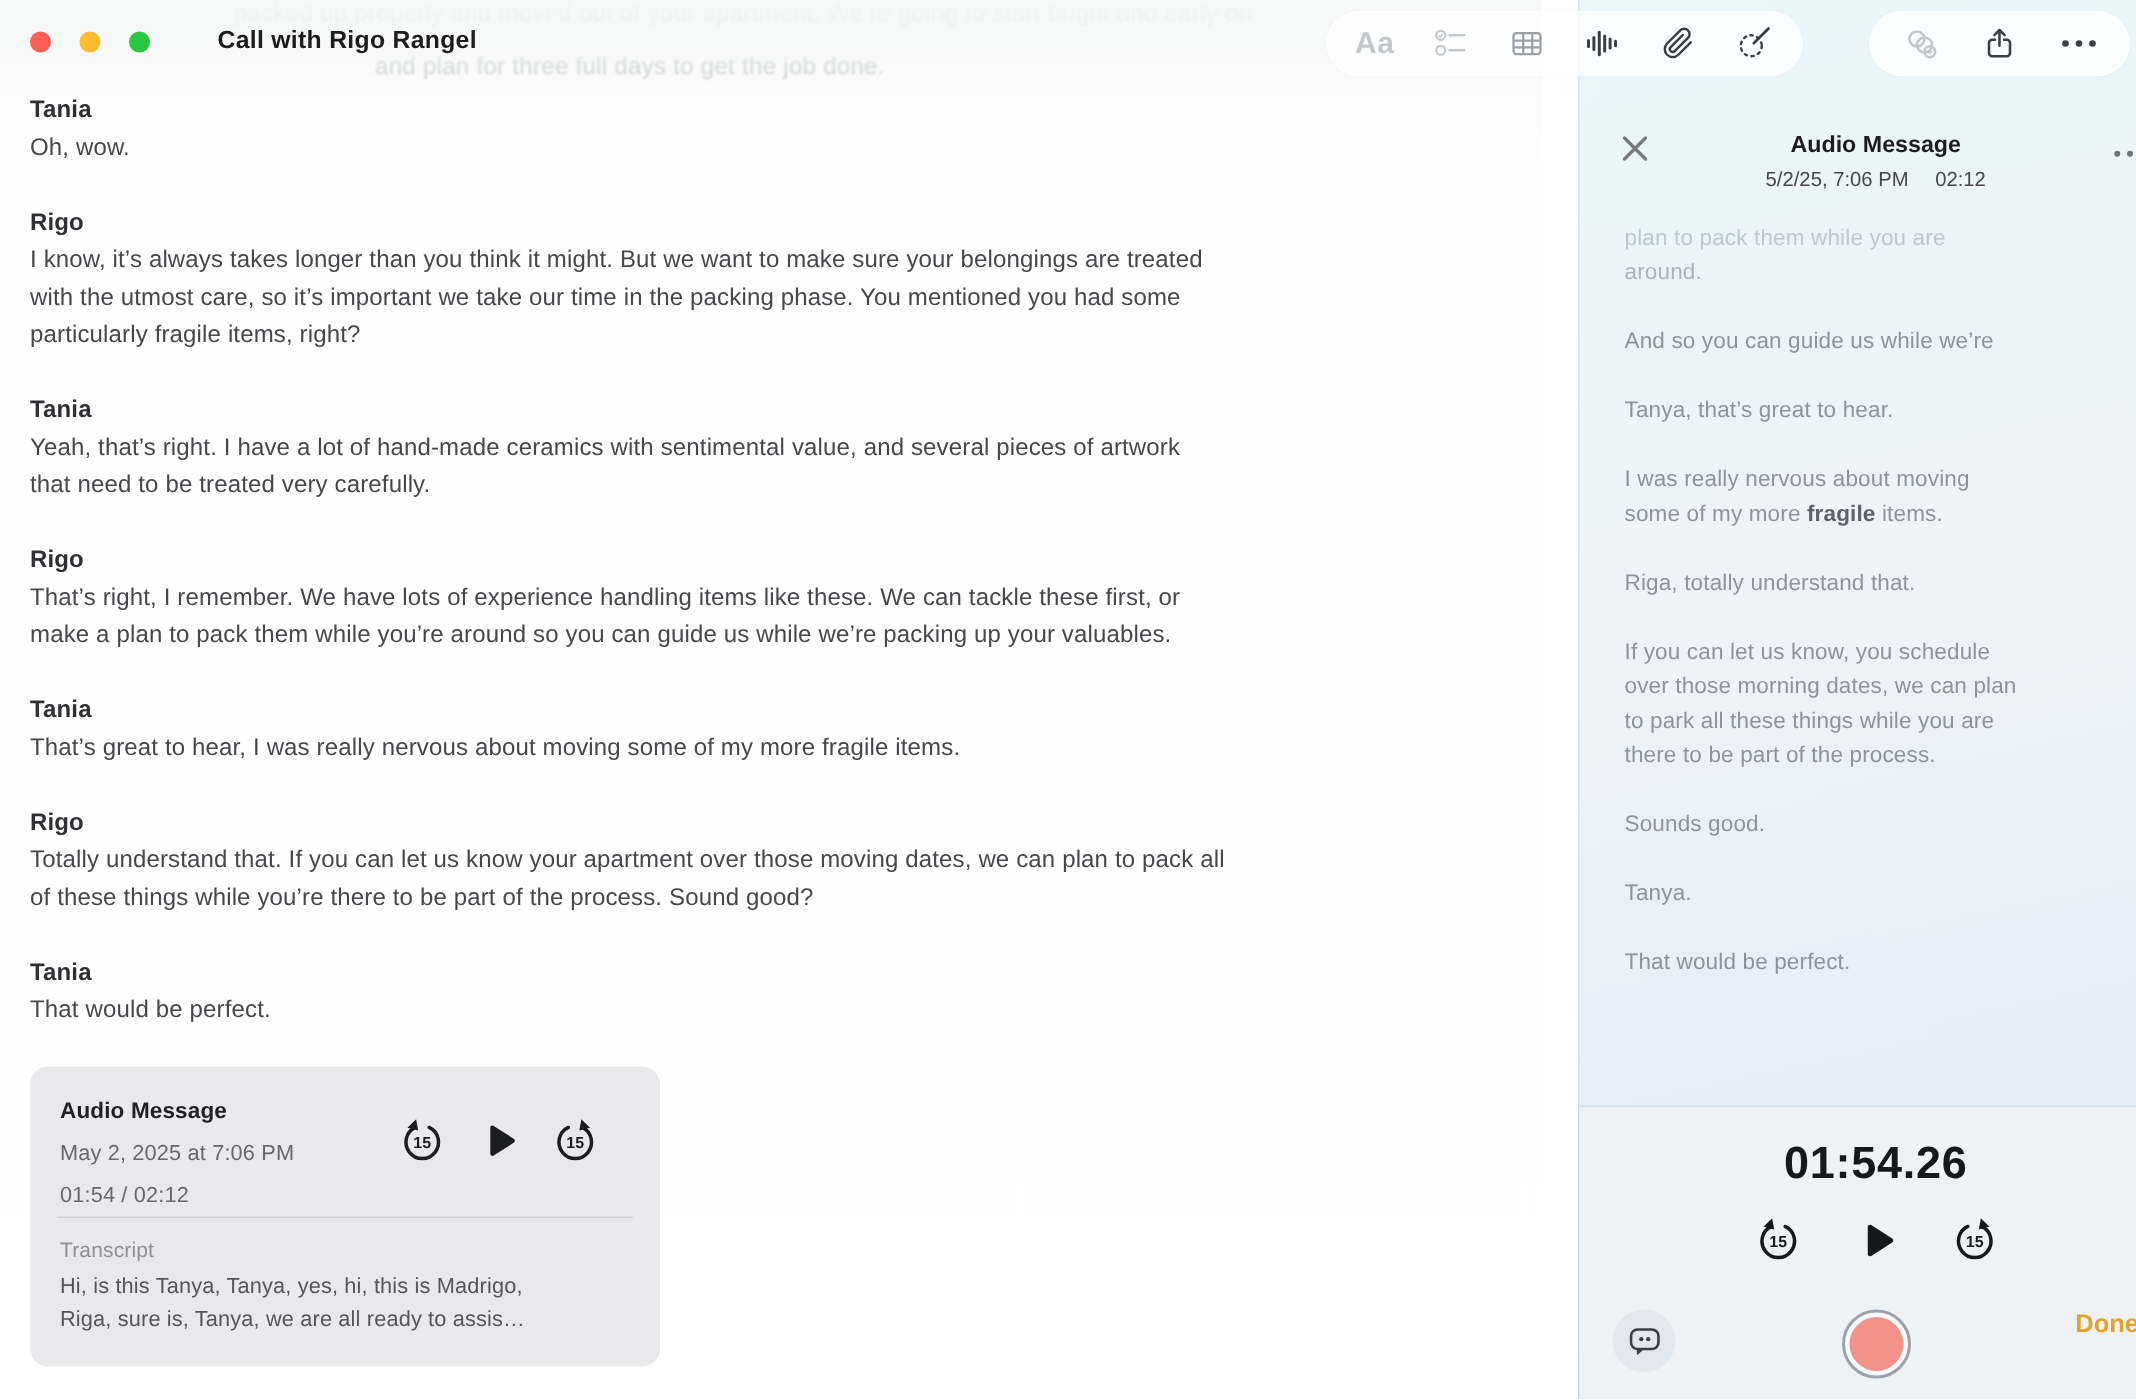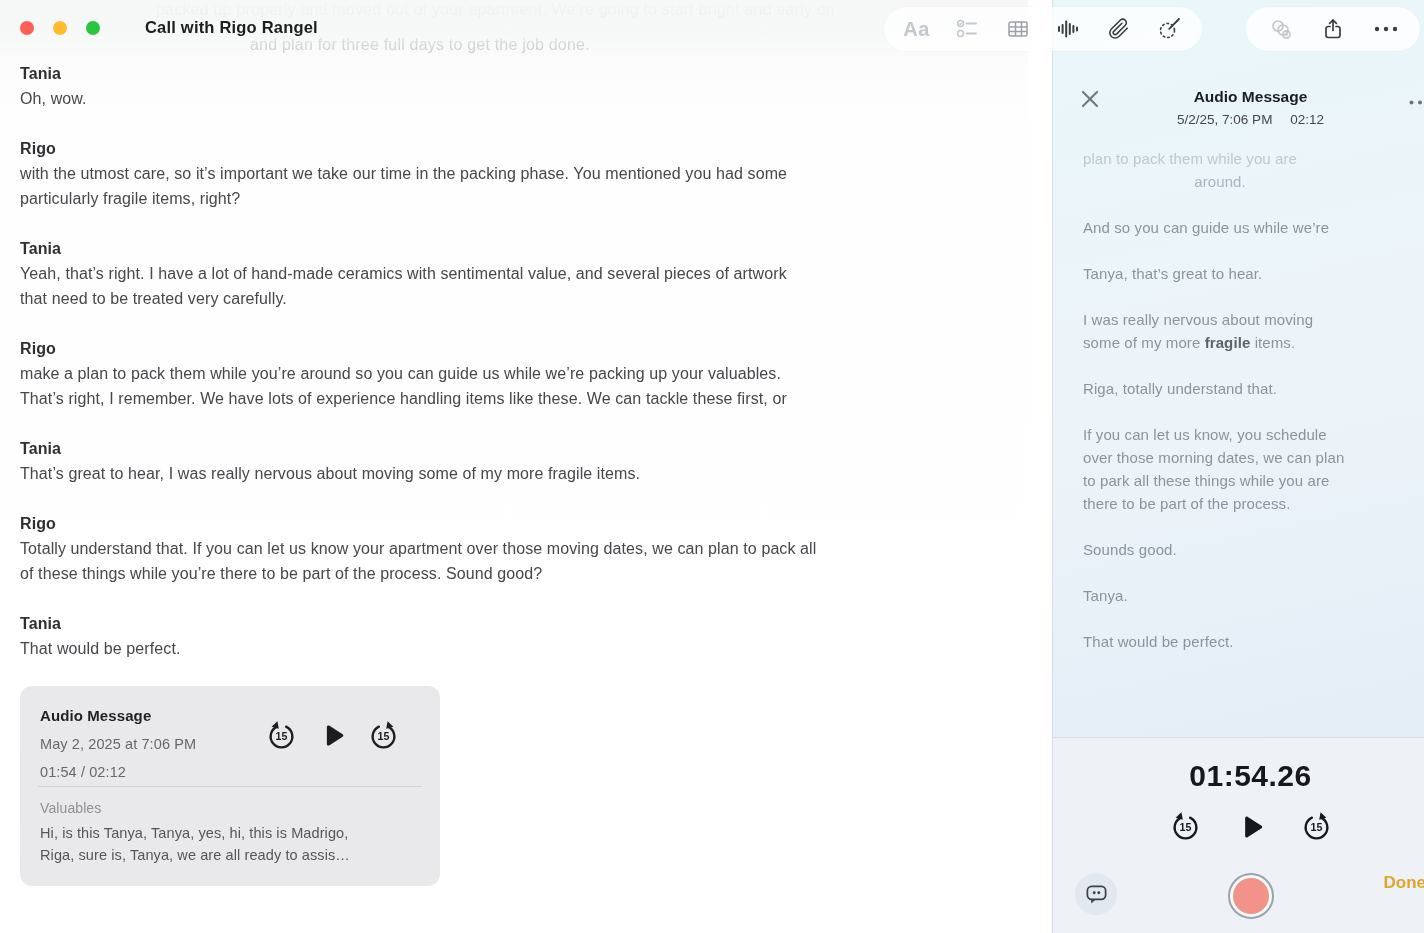--- a/index.html
+++ b/index.html
@@ -60,21 +60,21 @@
   .panel-more{position:absolute;top:94px;right:16px;background:none;border:none;padding:0;
               color:#6f747b;cursor:default;}
   .panel-title{position:absolute;top:88px;left:0;width:100%;text-align:center;
                font-size:15.5px;font-weight:bold;color:#1c1d20;}
   .panel-sub{position:absolute;top:112px;left:0;width:100%;text-align:center;
              font-size:13.5px;color:#45474c;}
   .panel-sub .dur{margin-left:14px;}
   .panel-transcript{position:absolute;top:147px;left:30px;width:274px;
                     font-size:15px;line-height:23px;color:#8d939c;letter-spacing:.1px;}
   .panel-transcript p{margin:0 0 23px 0;}
-  .pt-l1{color:#bdc8d2;} .pt-l2{color:#a9b4bf;text-align:center;}
+  .pt-l1{color:#bdc8d2;} .pt-l2{color:#a9b4bf;}
   .spoken{color:#5e636b;font-weight:bold;}
 
   .panel-player{position:absolute;left:0;right:0;top:737px;bottom:0;background:#eef2f7;
                 border-top:1px solid #d8dee5;}
   .player-time{margin-top:21px;text-align:center;font-size:30px;font-weight:bold;
                color:#17181c;letter-spacing:.5px;}
   .player-controls{margin-top:18px;display:flex;justify-content:center;align-items:center;
                    gap:36px;color:#17181c;}
   .ctl-btn{background:none;border:none;padding:0;color:inherit;cursor:default;display:flex;}
   .player-bottom{position:absolute;left:22px;right:22px;bottom:14px;height:46px;
@@ -106,32 +106,33 @@
       <div class="win-title">Call with Rigo Rangel</div>
     </div>
 
     <div class="note-editor">
       <div class="entry">
         <span class="speaker line">Tania</span>
         <span class="line">Oh, wow.</span>
       </div>
       <div class="entry">
         <span class="speaker line">Rigo</span>
+        <span class="line">I know, it’s always takes longer than you think it might. But we want to make sure your belongings are treated</span>
         <span class="line">with the utmost care, so it’s important we take our time in the packing phase. You mentioned you had some</span>
         <span class="line">particularly fragile items, right?</span>
       </div>
       <div class="entry">
         <span class="speaker line">Tania</span>
         <span class="line">Yeah, that’s right. I have a lot of hand-made ceramics with sentimental value, and several pieces of artwork</span>
         <span class="line">that need to be treated very carefully.</span>
       </div>
       <div class="entry">
         <span class="speaker line">Rigo</span>
+        <span class="line">That’s right, I remember. We have lots of experience handling items like these. We can tackle these first, or</span>
         <span class="line">make a plan to pack them while you’re around so you can guide us while we’re packing up your valuables.</span>
-        <span class="line">That’s right, I remember. We have lots of experience handling items like these. We can tackle these first, or</span>
       </div>
       <div class="entry">
         <span class="speaker line">Tania</span>
         <span class="line">That’s great to hear, I was really nervous about moving some of my more fragile items.</span>
       </div>
       <div class="entry">
         <span class="speaker line">Rigo</span>
         <span class="line">Totally understand that. If you can let us know your apartment over those moving dates, we can plan to pack all</span>
         <span class="line">of these things while you’re there to be part of the process. Sound good?</span>
       </div>
@@ -159,21 +160,21 @@
           </button>
           <button class="ctl-btn">
             <svg width="31" height="31" viewBox="0 0 32 32">
               <path d="M11.27 6.85 A11.2 11.2 0 1 0 20.73 6.85" fill="none" stroke="currentColor" stroke-width="2.4" stroke-linecap="round"></path>
               <path d="M20.2 1.2 26.2 7.0 18.8 9.0 Z" fill="currentColor"></path>
               <text x="16" y="21" font-size="11" font-weight="bold" text-anchor="middle" fill="currentColor" font-family="Liberation Sans, sans-serif">15</text>
             </svg>
           </button>
         </div>
         <div class="card-divider"></div>
-        <div class="card-transcript-label">Valuables</div>
+        <div class="card-transcript-label">Transcript</div>
         <div class="card-preview">
           <span class="line">Hi, is this Tanya, Tanya, yes, hi, this is Madrigo,</span>
           <span class="line">Riga, sure is, Tanya, we are all ready to assis…</span>
         </div>
       </div>
     </div>
   </div>
 
   <div class="pill pill1">
     <button class="tb-btn dim aa">Aa</button>

